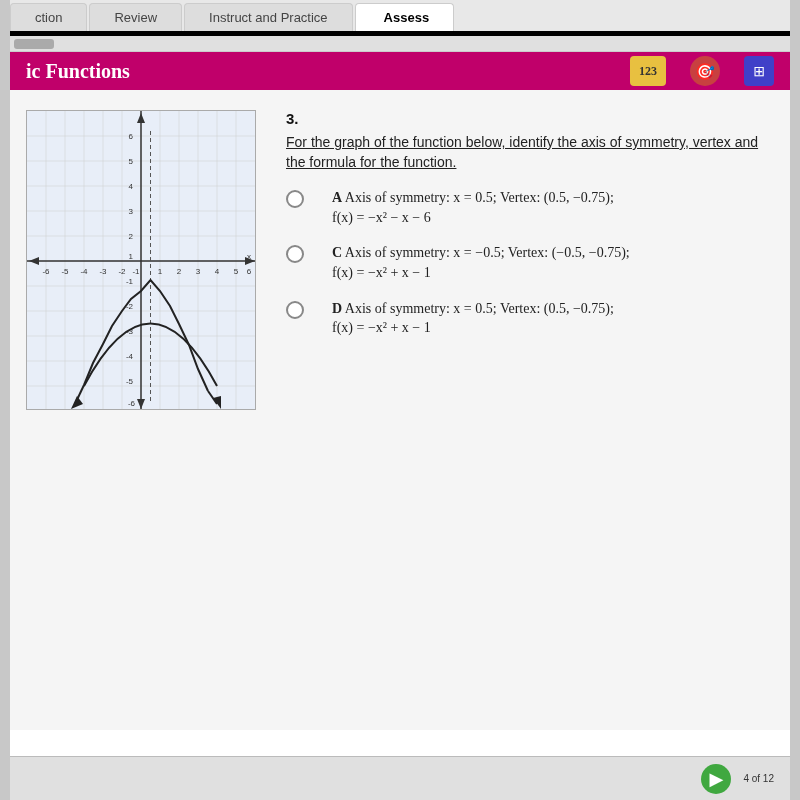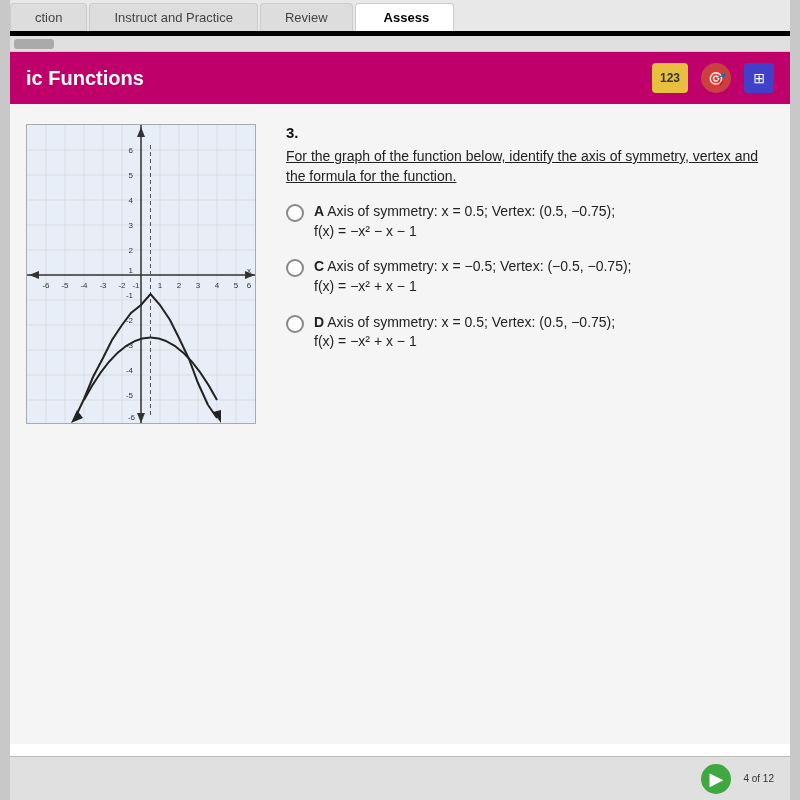--- a/index.html
+++ b/index.html
@@ -57,34 +57,35 @@
     .scrollbar-thumb {
       width: 40px;
       height: 10px;
       background: #aaa;
       border-radius: 3px;
     }
 
     
     .header-bar {
       background: #c0006a;
-      height: 52px;
+      height: 38px;
       display: flex;
       align-items: center;
       justify-content: space-between;
       padding: 0 16px;
+      font-family: Liberation Serif, serif;
     }
     .header-title {
       color: #fff;
       font-size: 20px;
       font-weight: bold;
     }
     .header-icons {
       display: flex;
-      gap: 13px;
+      gap: 24px;
       align-items: flex-start;
     }
     .header-icon-box {
       background: #e8c040;
       border-radius: 4px;
       width: 36px;
       height: 30px;
       display: flex;
       align-items: center;
       justify-content: center;
@@ -152,21 +153,22 @@
       font-size: 14px;
       color: #222;
       margin-bottom: 16px;
       line-height: 1.4;
       text-decoration: underline;
     }
     .option {
       display: flex;
       align-items: flex-start;
       margin-bottom: 16px;
-      gap: 10px;
+      gap: 28px;
+      font-family: Liberation Serif, serif;
     }
     .option-radio {
       width: 18px;
       height: 18px;
       border-radius: 50%;
       border: 2px solid #888;
       background: #fff;
       flex-shrink: 0;
       margin-top: 2px;
       position: relative;
@@ -218,22 +220,22 @@
       height: 300px;
     }
   </style>
 </head>
 <body>
 
 <div class="screen">
 
   <div class="nav-tabs">
     <div class="nav-tab">ction</div>
+    <div class="nav-tab">Review</div>
     <div class="nav-tab">Instruct and Practice</div>
-    <div class="nav-tab">Review</div>
     <div class="nav-tab active">Assess</div>
   </div>
 
   <div class="scrollbar-area">
     <div class="scrollbar-thumb"></div>
   </div>
 
   <div class="header-bar">
     <div class="header-title">ic Functions</div>
     <div class="header-icons">
@@ -344,21 +346,21 @@
     <div class="question-area">
       <div class="question-number">3.</div>
       <div class="question-text">For the graph of the function below, identify the axis of symmetry, vertex and the formula for the function.</div>
 
       <div class="option">
         <div class="option-radio"></div>
         <div class="option-label">
           <span class="option-letter">A</span>
           <span> </span>
           <span>Axis of symmetry: x = 0.5; Vertex: (0.5, −0.75);</span><br>
-          <span>f(x) = −x² − x − 1</span>
+          <span>f(x) = −x² − x − 6</span>
         </div>
       </div>
 
 
       <div class="option">
         <div class="option-radio"></div>
         <div class="option-label">
           <span class="option-letter">C</span>
           <span> </span>
           <span>Axis of symmetry: x = −0.5; Vertex: (−0.5, −0.75);</span><br>

